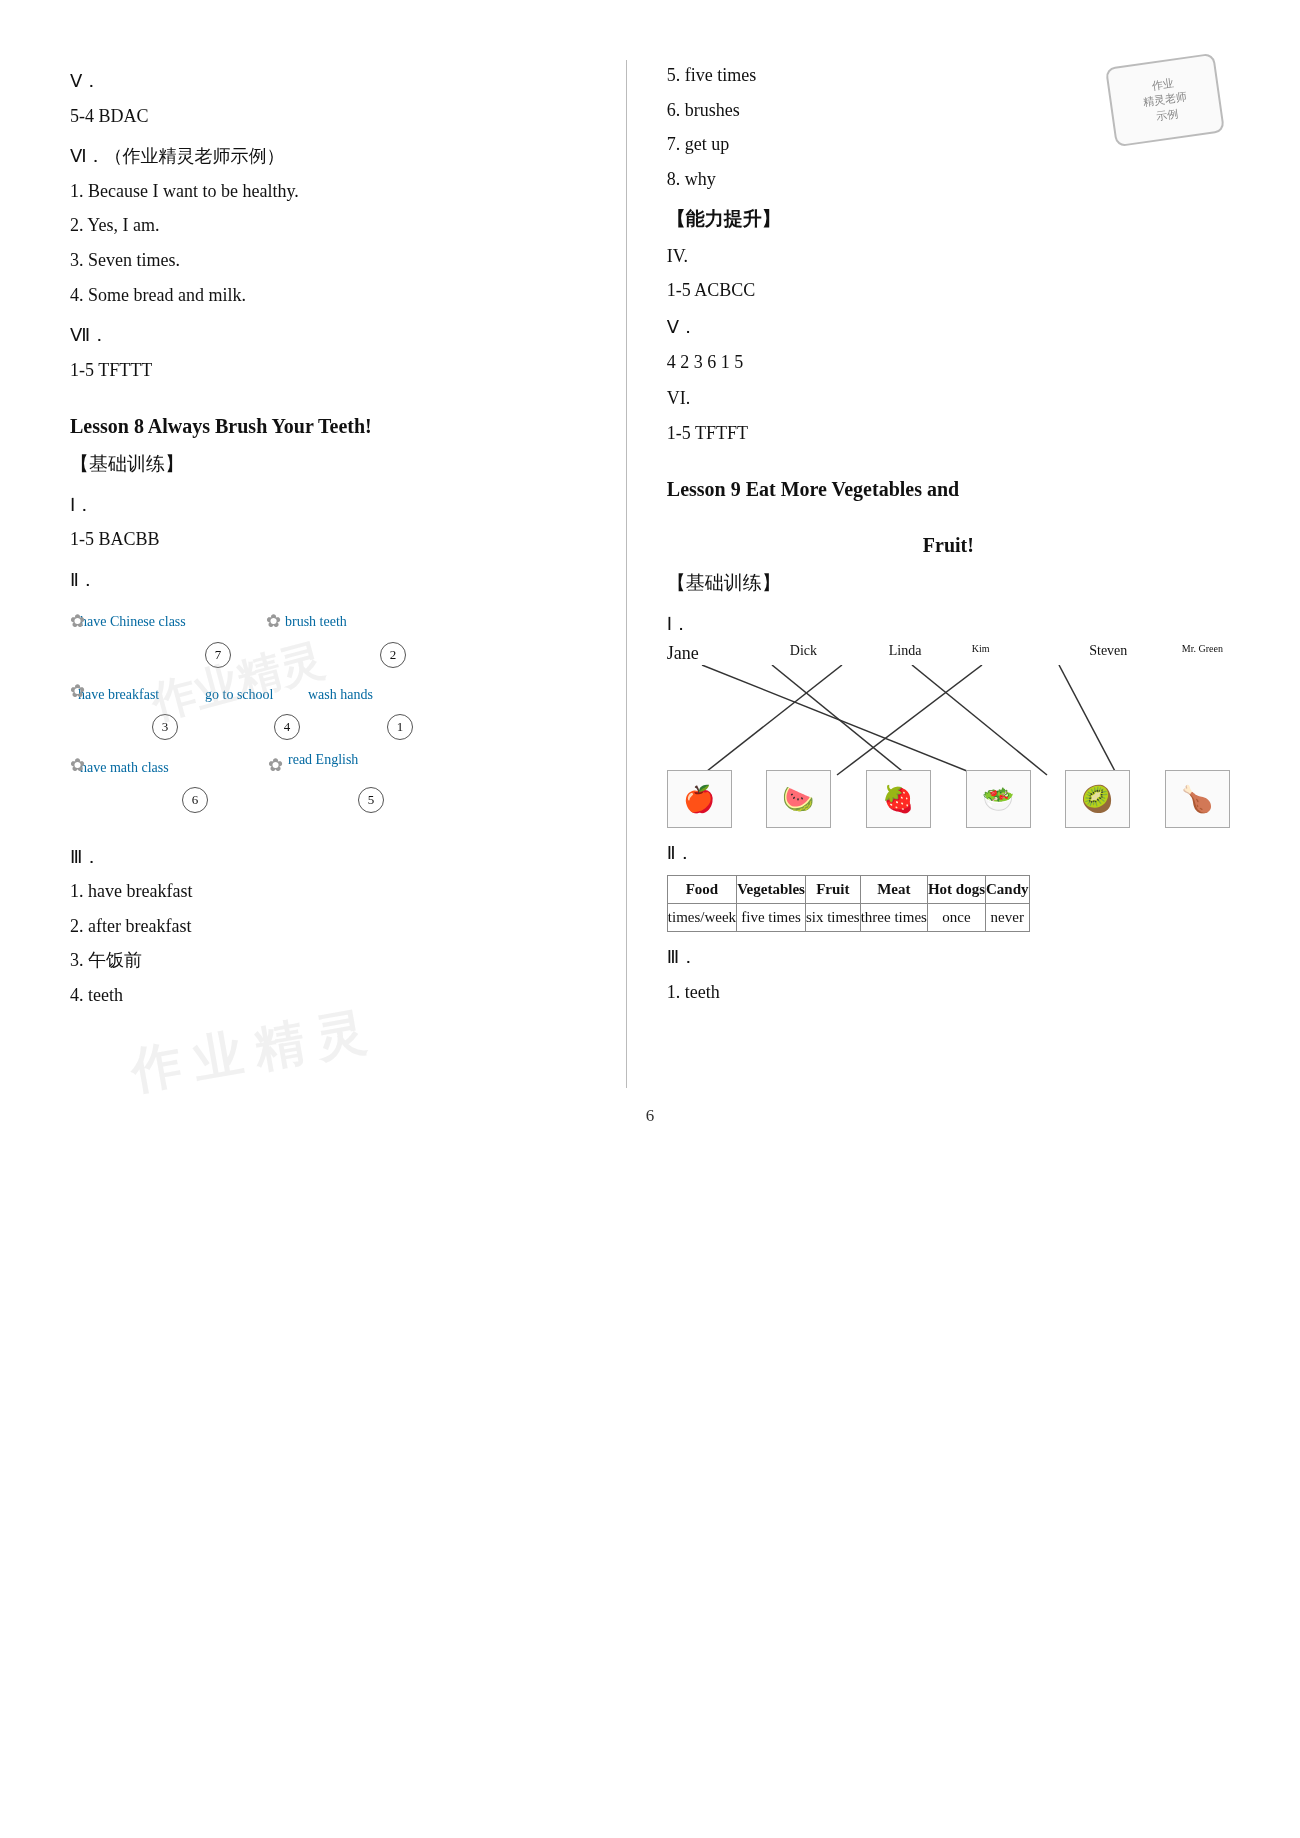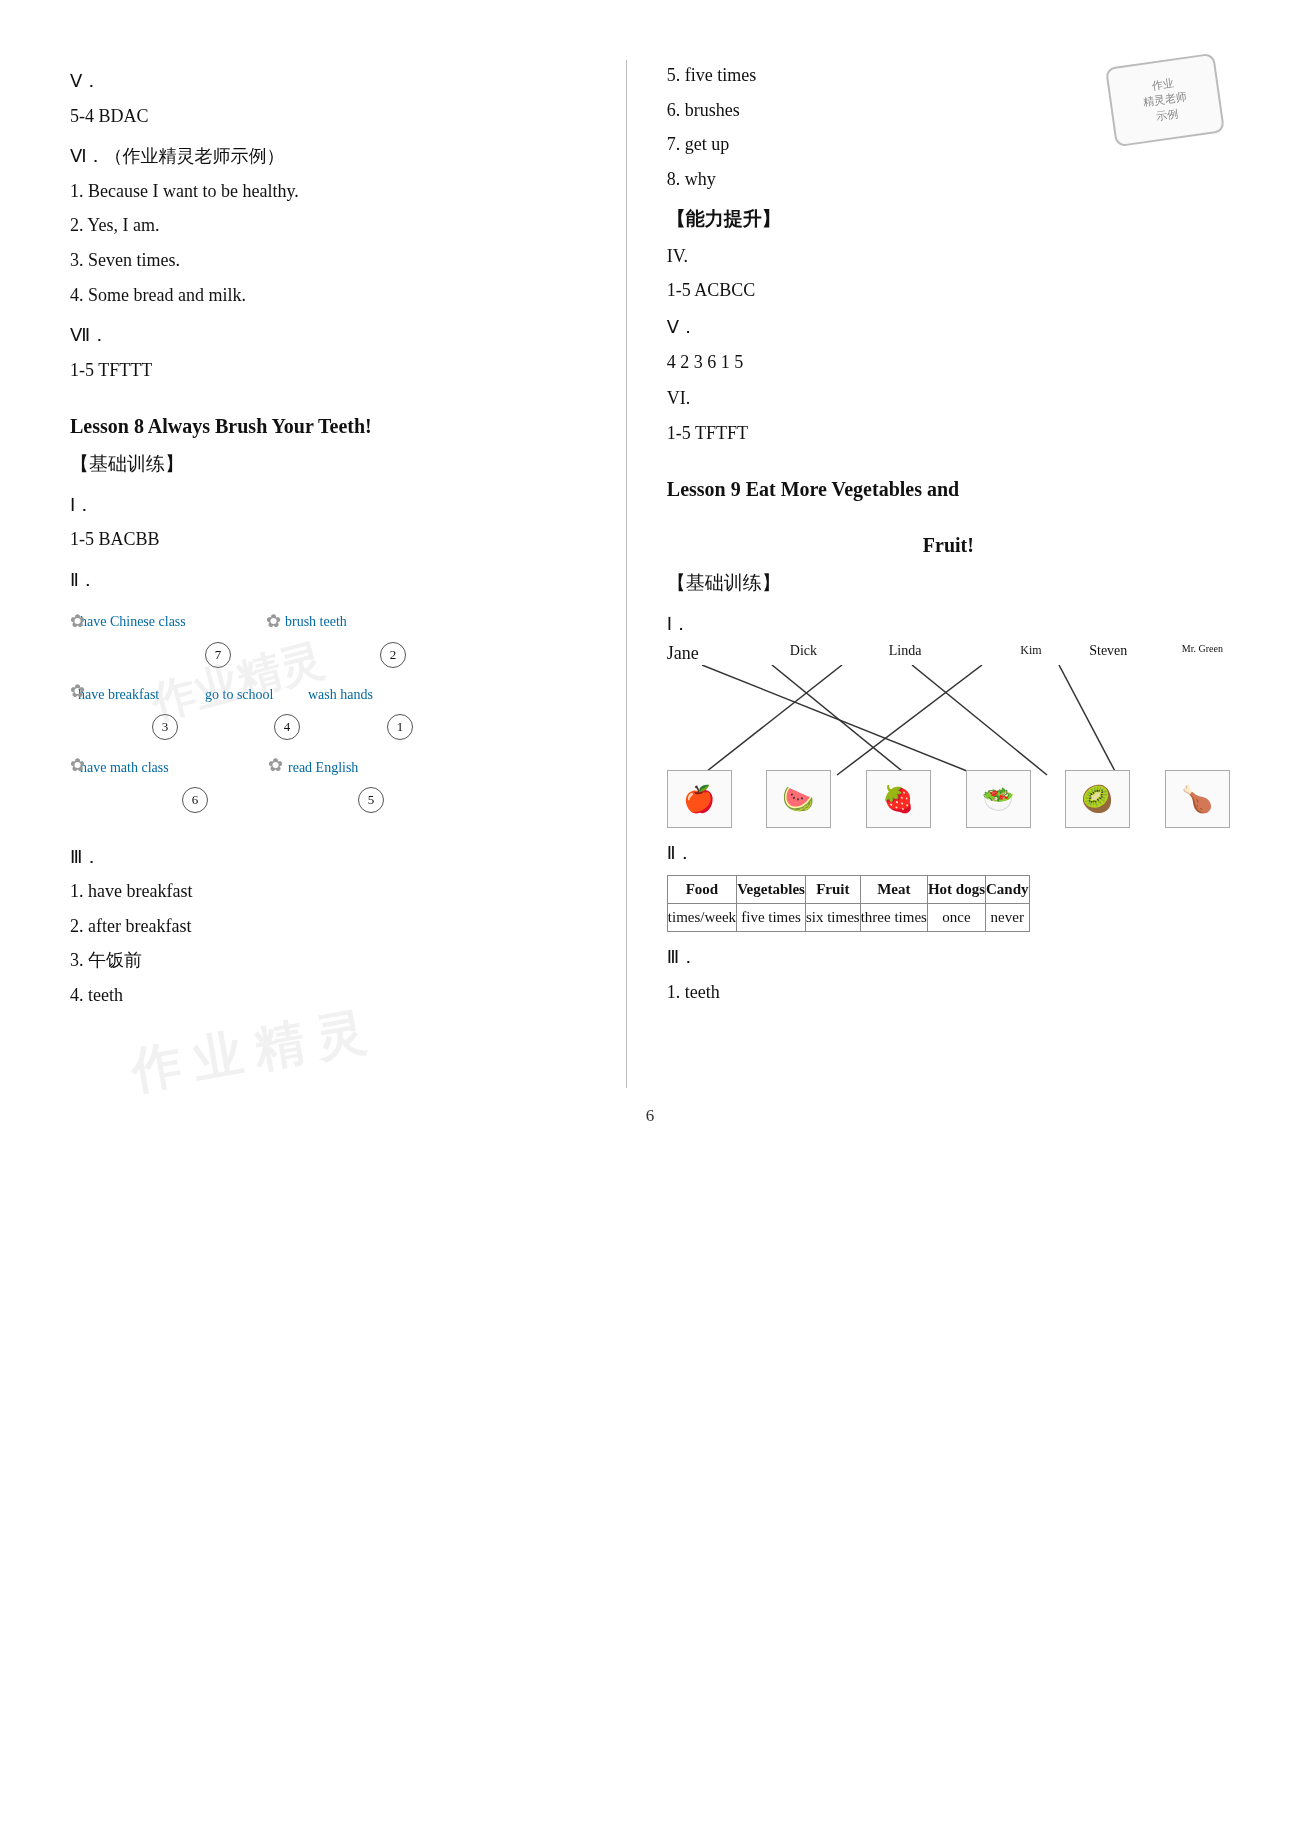--- a/index.html
+++ b/index.html
@@ -161,21 +161,21 @@
         <div class="roman">Ⅱ．</div>
 
         <div class="diagram-area" style="position:relative;width:350px;height:230px;margin:6px 0;">
 
           <span class="diagram-label" style="left:10px;top:12px;">have Chinese class</span>
           <span class="diagram-label" style="left:215px;top:12px;">brush teeth</span>
           <span class="diagram-label" style="left:8px;top:85px;">have breakfast</span>
           <span class="diagram-label" style="left:135px;top:85px;">go to school</span>
           <span class="diagram-label" style="left:238px;top:85px;">wash hands</span>
           <span class="diagram-label" style="left:10px;top:158px;">have math class</span>
-          <span class="diagram-label" style="left:218px;top:158px;">read English</span>
+          <span class="diagram-label" style="left:218px;top:150px;">read English</span>
 
           <div class="diagram-circle" style="left:135px;top:40px;">7</div>
           <div class="diagram-circle" style="left:310px;top:40px;">2</div>
           <div class="diagram-circle" style="left:82px;top:112px;">3</div>
           <div class="diagram-circle" style="left:204px;top:112px;">4</div>
           <div class="diagram-circle" style="left:317px;top:112px;">1</div>
           <div class="diagram-circle" style="left:112px;top:185px;">6</div>
           <div class="diagram-circle" style="left:288px;top:185px;">5</div>
 
           <div style="position:absolute;left:0px;top:8px;font-size:18px;color:#999;">✿</div>
@@ -228,21 +228,21 @@
       </div>
 
       <div class="section">
         <div class="roman">Ⅰ．</div>
         <div style="position:relative;width:100%;height:185px;margin:4px 0;">
 
           <div style="display:flex;justify-content:space-between;position:absolute;top:0;left:0;width:100%;">
             <span style="font-size:18px;width:70px;text-align:left;">Jane</span>
             <span style="font-size:14px;width:70px;text-align:center;">Dick</span>
             <span style="font-size:14px;width:70px;text-align:center;">Linda</span>
-            <span style="font-size:12px;width:70px;text-align:right;">Kim</span>
+            <span style="font-size:10px;width:70px;text-align:left;">Kim</span>
             <span style="font-size:14px;width:70px;text-align:center;">Steven</span>
             <span style="font-size:10px;width:55px;text-align:center;">Mr. Green</span>
           </div>
 
           <svg style="position:absolute;top:22px;left:0;width:100%;height:140px;">
 
             <line x1="35" y1="0" x2="310" y2="110" stroke="#333" stroke-width="1.5"></line>
             <line x1="105" y1="0" x2="240" y2="110" stroke="#333" stroke-width="1.5"></line>
             <line x1="175" y1="0" x2="35" y2="110" stroke="#333" stroke-width="1.5"></line>
             <line x1="245" y1="0" x2="380" y2="110" stroke="#333" stroke-width="1.5"></line>

